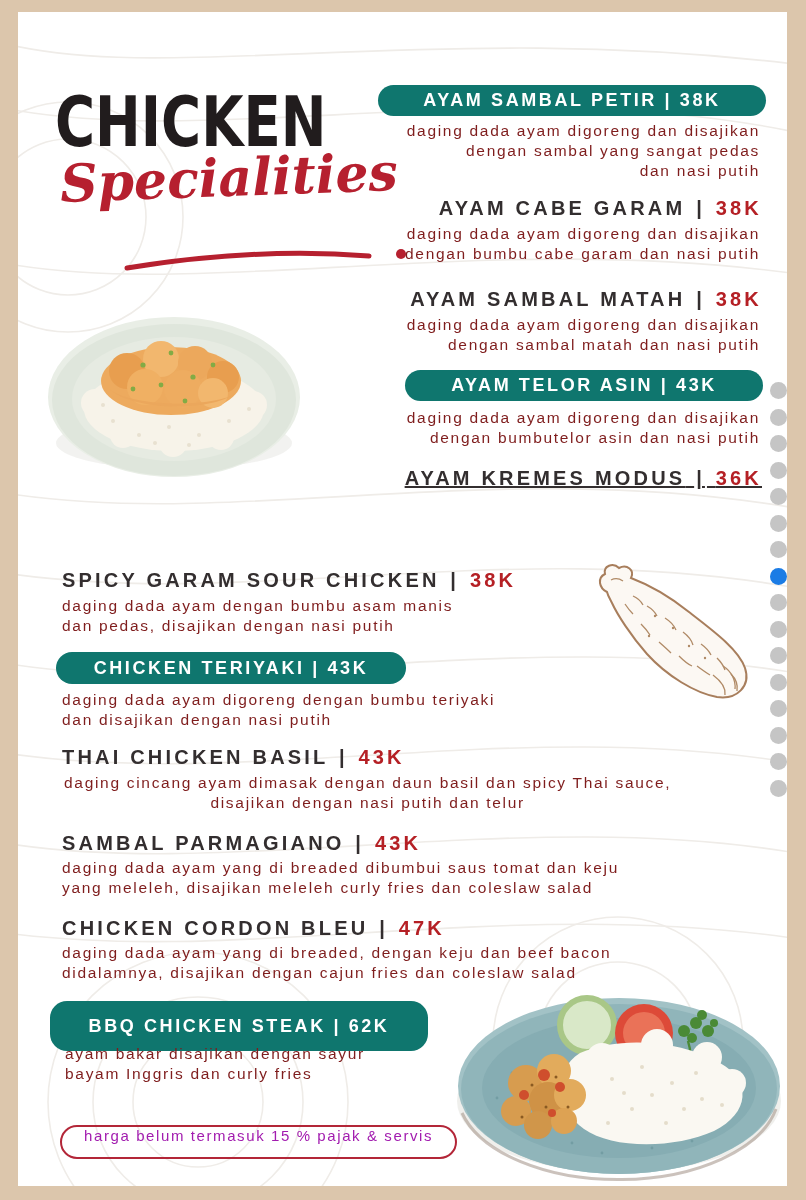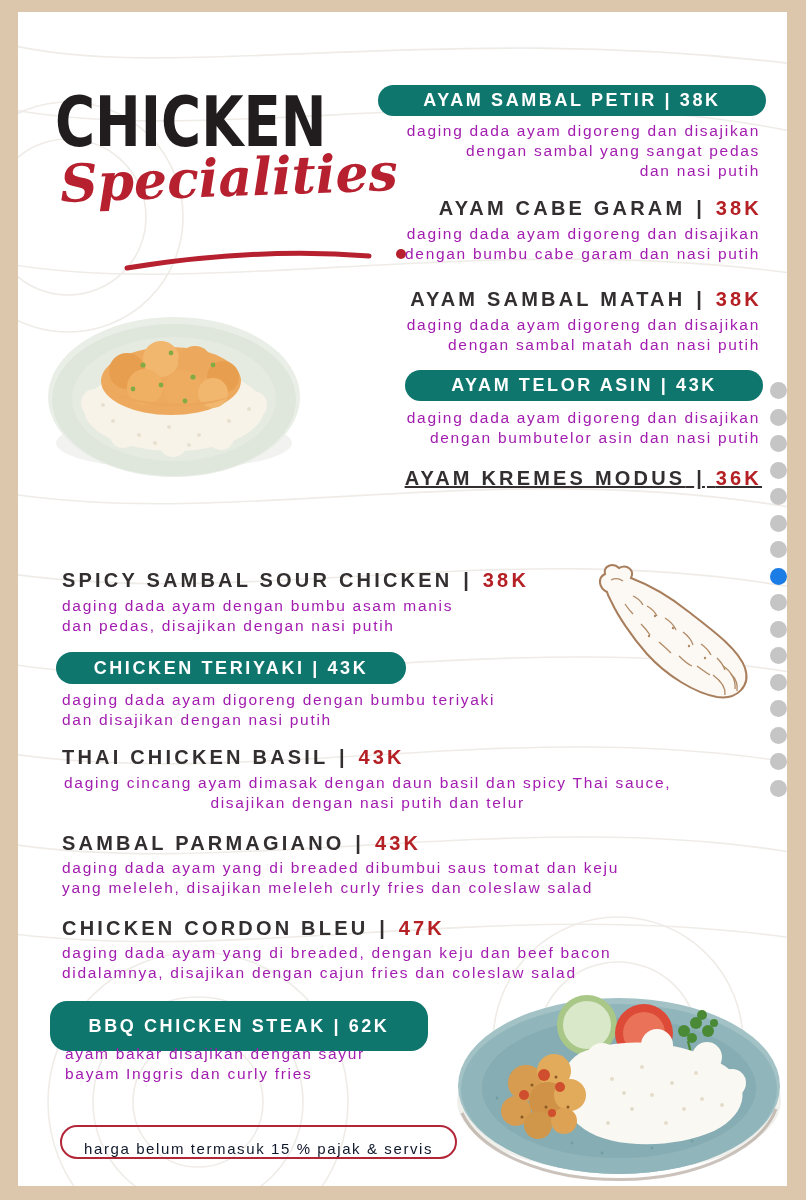--- a/index.html
+++ b/index.html
@@ -14,32 +14,32 @@
   
   .title{left:55px;top:86px;width:300px;}
   .title-main{font-family:"DejaVu Sans",sans-serif;font-weight:900;font-size:70px;line-height:72px;color:#211c1d;transform:scaleX(0.78);transform-origin:left top;letter-spacing:0px;white-space:nowrap;}
   .title-script{position:absolute;left:5px;top:62px;font-family:"DejaVu Serif",serif;font-style:italic;font-weight:bold;font-size:52px;line-height:60px;color:#b6202f;transform:rotate(-2deg);white-space:nowrap;}
   .swoosh{position:absolute;left:68px;top:160px;}
 
   
   .head{font-size:20px;font-weight:700;letter-spacing:3.2px;color:#332e2f;white-space:nowrap;line-height:24px;}
   .head .price{color:#b52025;}
   .head .sep{color:#332e2f;padding:0 2px;}
-  .desc{font-size:15.5px;letter-spacing:1.7px;color:#a21caf;line-height:20px;white-space:nowrap;}
+  .desc{font-size:15.5px;letter-spacing:1.7px;color:#7f1d1d;line-height:20px;white-space:nowrap;}
   .r{text-align:right;}
   .pill{background:#0f766e;border-radius:17px;display:flex;align-items:center;justify-content:center;color:#ffffff;font-weight:700;font-size:18px;letter-spacing:2.6px;white-space:nowrap;}
   .pill .price,.pill .sep{color:#ffffff;}
 
   
   .dot-col{left:770px;top:382px;width:17px;display:flex;flex-direction:column;gap:9.5px;}
   .dot{width:17px;height:17px;border-radius:50%;background:#c5c5c5;}
   .dot-active{background:#1b7ce5;}
 
   
-  .note-pill{left:60px;top:1125px;height:30px;border:2px solid #b32638;border-radius:17px;display:inline-flex;align-items:flex-end;padding:0 22px;font-size:15px;letter-spacing:1.6px;color:#0f172a;background:transparent;}
+  .note-pill{left:60px;top:1125px;height:30px;border:2px solid #b32638;border-radius:17px;display:inline-flex;align-items:flex-start;padding:0 22px;font-size:15px;letter-spacing:1.6px;color:#a21caf;background:transparent;}
 </style>
 </head>
 <body>
 
 <div class="page">
   <div class="inner">
     <svg class="bg-pattern" viewBox="0 0 769 1174" fill="none" stroke="#efece8" stroke-width="1.6">
       <path d="M-20 30 C150 75 420 5 800 55"></path>
       <path d="M-20 95 C200 140 500 55 800 125"></path>
       <circle cx="50" cy="205" r="78"></circle>
@@ -153,21 +153,21 @@
         <circle cx="128" cy="60" r="2.4"></circle>
         <circle cx="150" cy="84" r="2.6"></circle>
       <circle cx="118" cy="92" r="2.4"></circle>
         <circle cx="170" cy="72" r="2.4"></circle>
         <circle cx="90" cy="96" r="2.4"></circle>
       <circle cx="142" cy="108" r="2.4"></circle>
     </g>
   </svg>
 
   <div class="abs head" style="top:568px;left:62px;">
-    <span>SPICY SAMBAL SOUR CHICKEN</span> <span class="sep">|</span> <span class="price">38K</span>
+    <span>SPICY GARAM SOUR CHICKEN</span> <span class="sep">|</span> <span class="price">38K</span>
   </div>
   <div class="abs desc" style="top:596px;left:62px;">
     <div>daging dada ayam dengan bumbu asam manis</div>
     <div>dan pedas, disajikan dengan nasi putih</div>
   </div>
 
   <div class="abs pill" style="top:652px;left:56px;width:350px;height:32px;">
     <span>CHICKEN TERIYAKI</span>
       <span class="sep">&nbsp;</span>
       <span class="sep">|</span>

